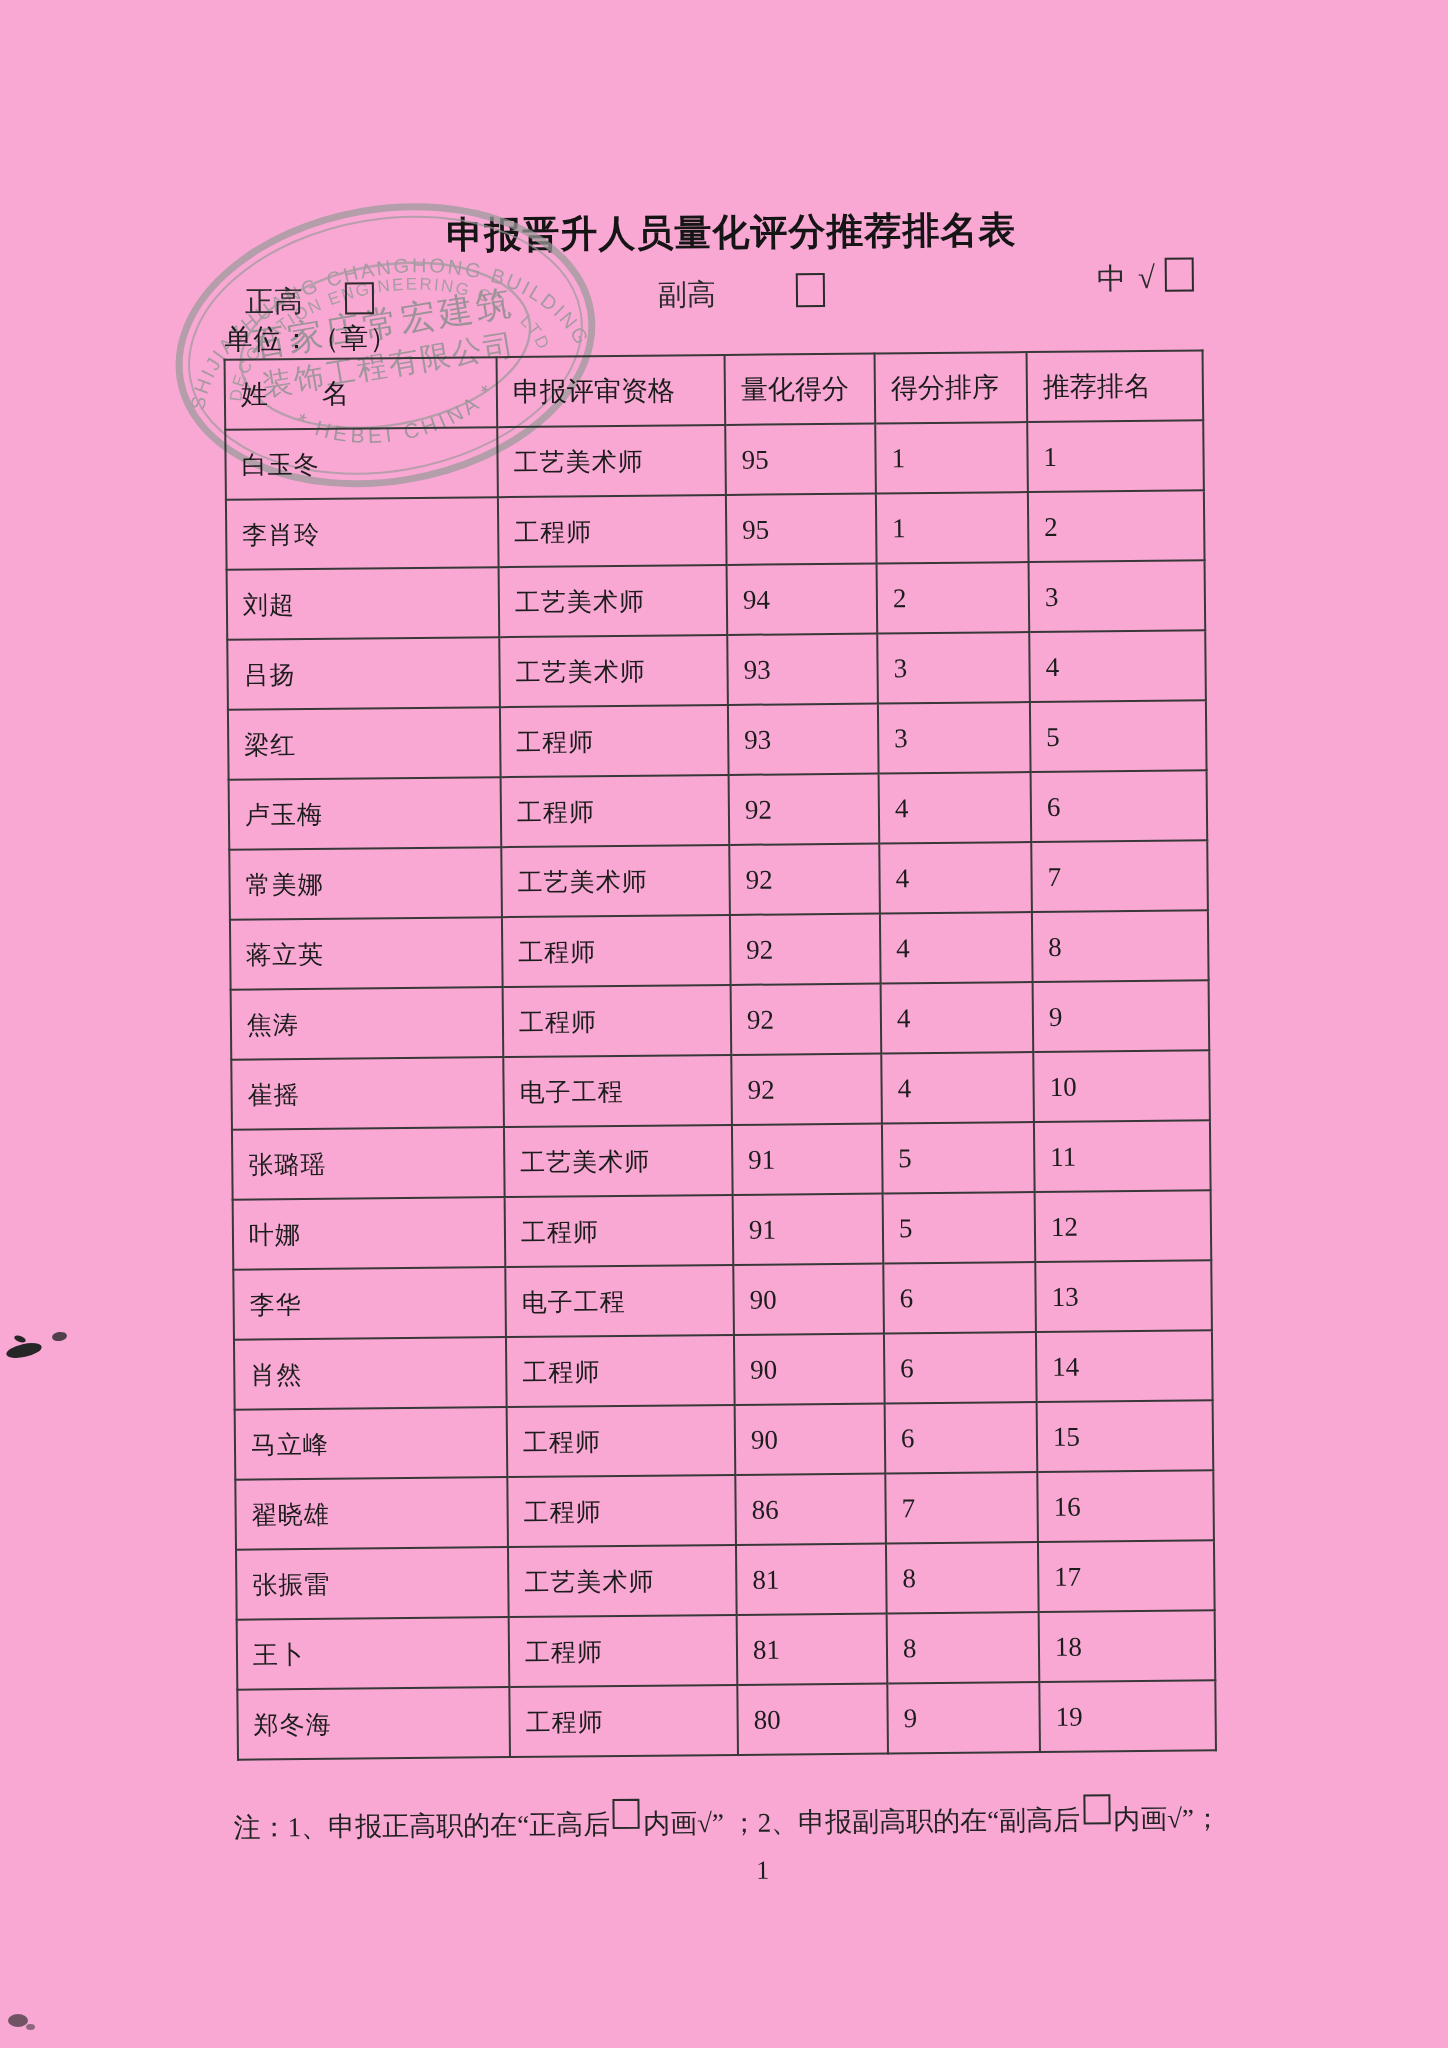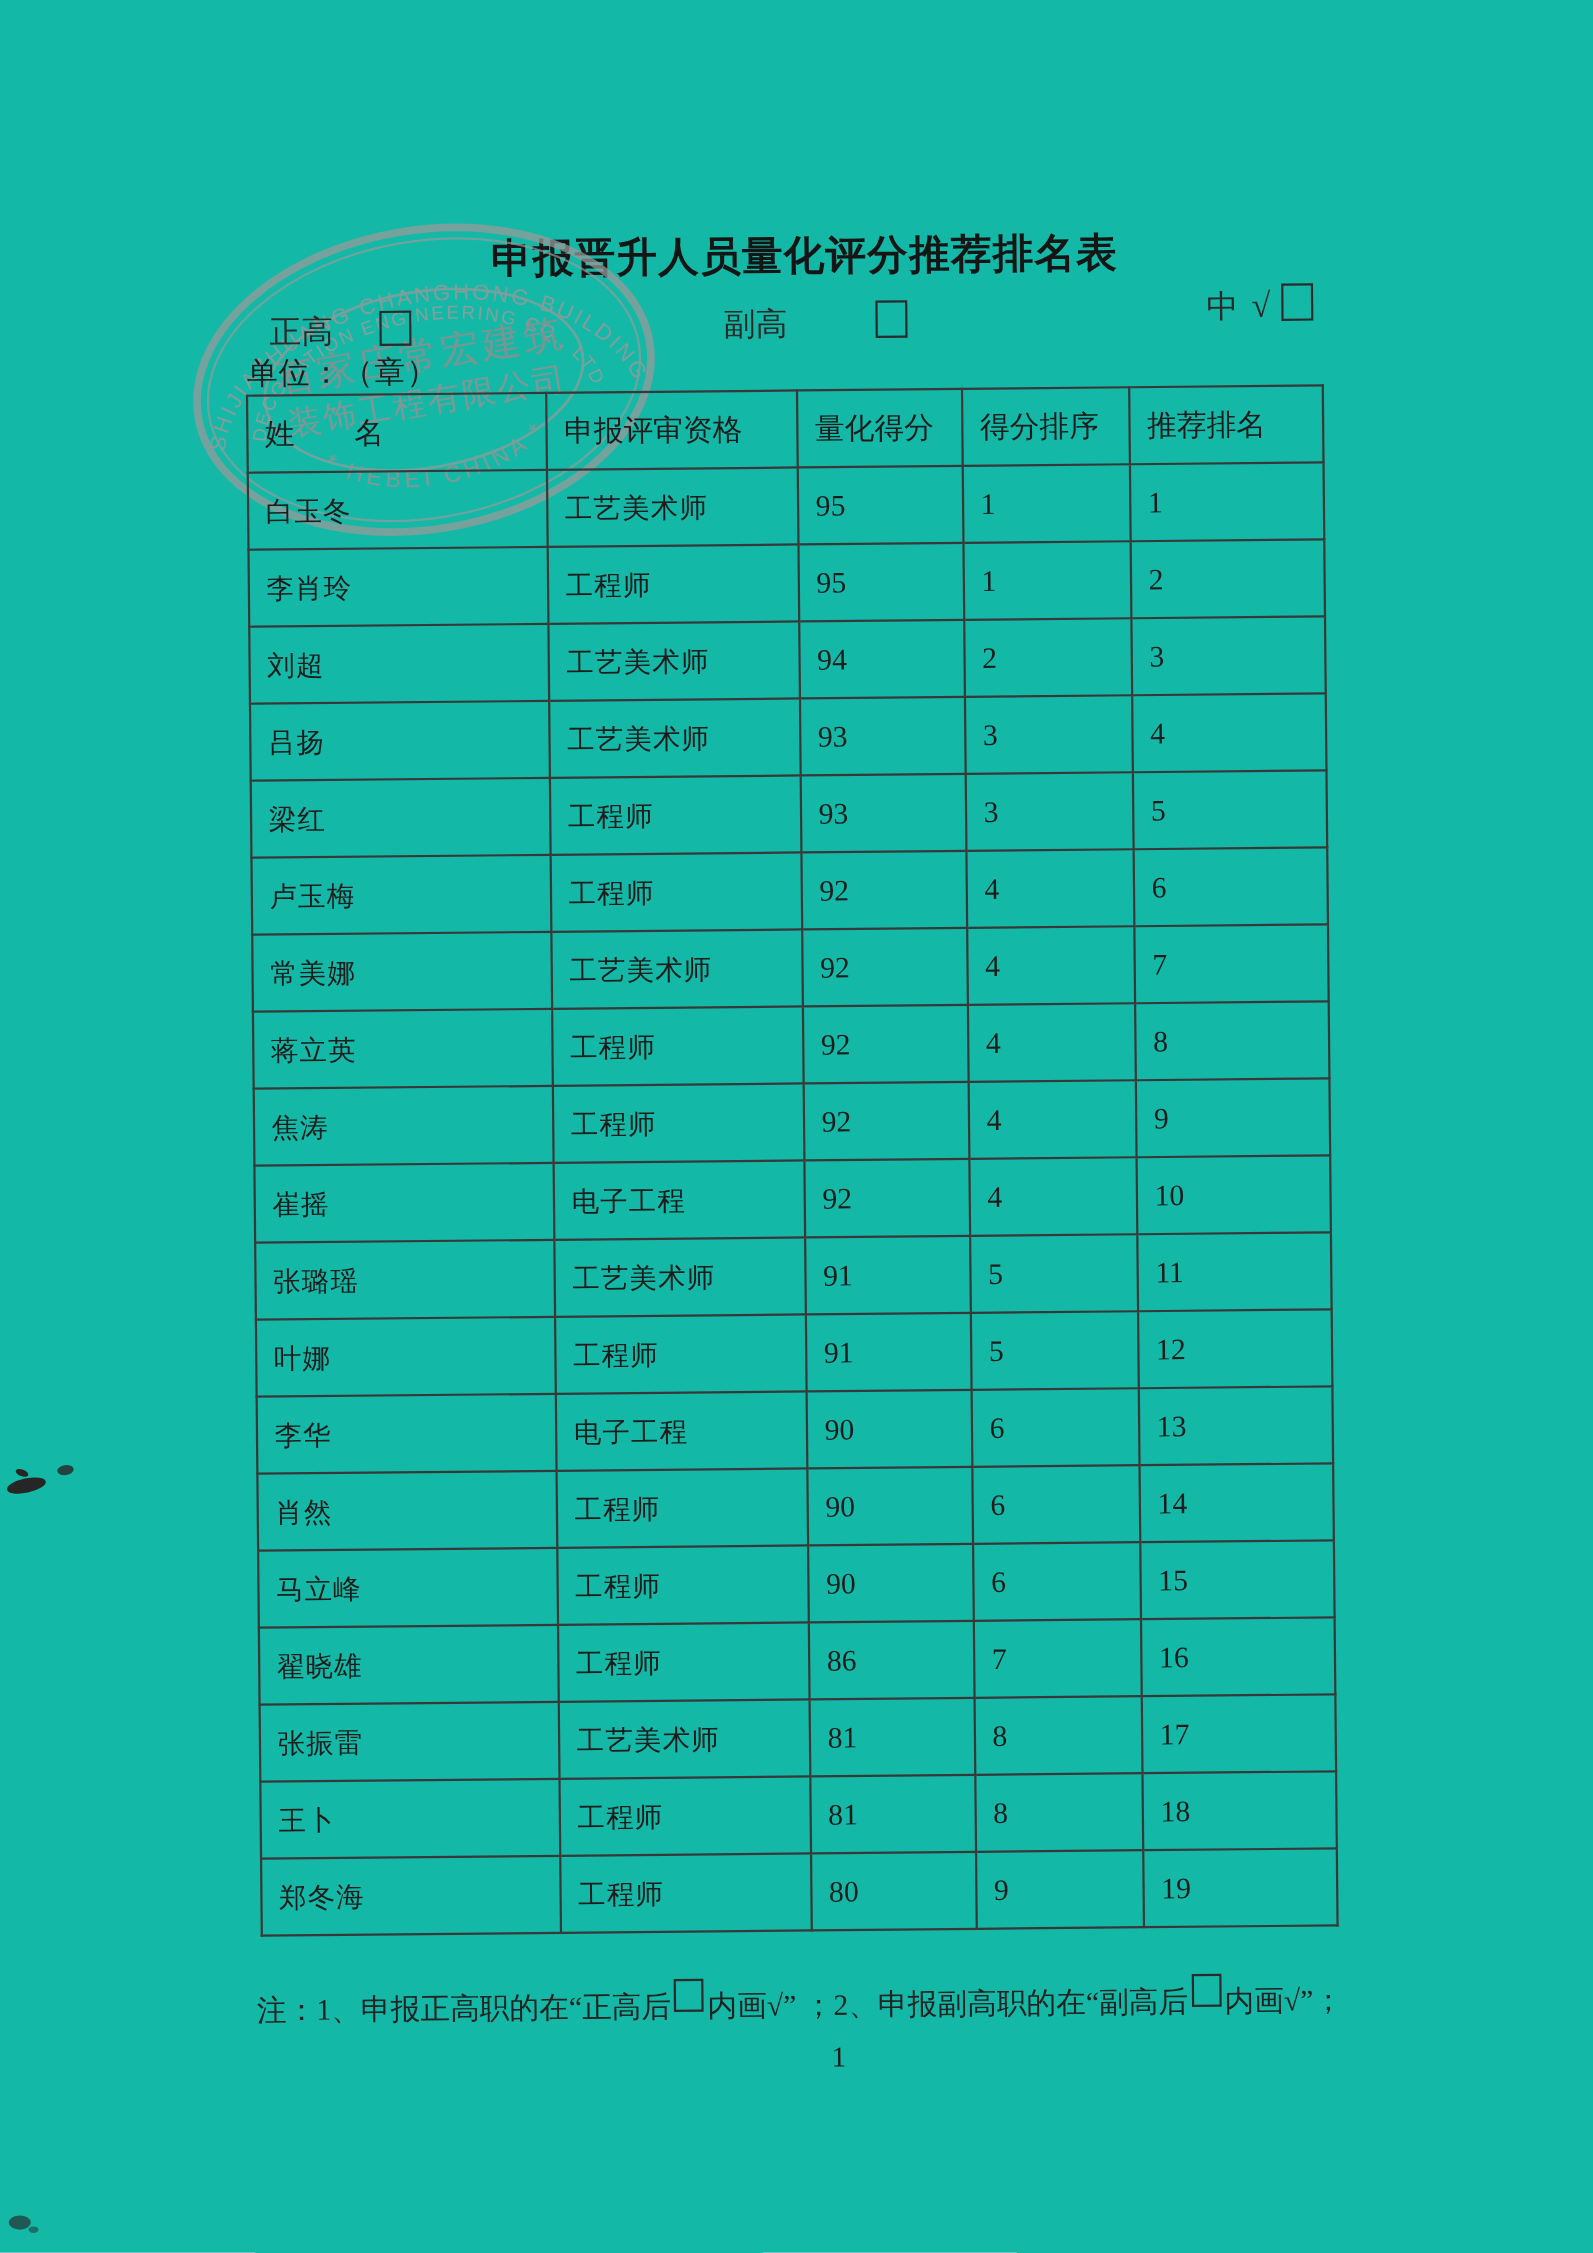--- a/index.html
+++ b/index.html
@@ -1,18 +1,18 @@
 <!DOCTYPE html>
 <html><head>
 <meta charset="utf-8">
 <style>
   html,body { margin:0; padding:0; background:#e8e8e8; }
   .page {
     position:relative; width:1448px; height:2048px; margin:0 auto;
-    background:#14b8a6; overflow:hidden;
+    background:#f9a8d4; overflow:hidden;
     font-family:"Liberation Serif","DejaVu Serif",serif; color:#1c1c1c;
   }
   .content { position:absolute; inset:0; transform:rotate(-0.55deg); transform-origin:50% 40%; }
 
   .title {
     position:absolute; left:452px; top:208px; font-size:37px; font-weight:bold;
     letter-spacing:1px; color:#151515;
   }
 
   .stamp { position:absolute; left:172px; top:192px; width:436px; height:300px; opacity:0.85; }

